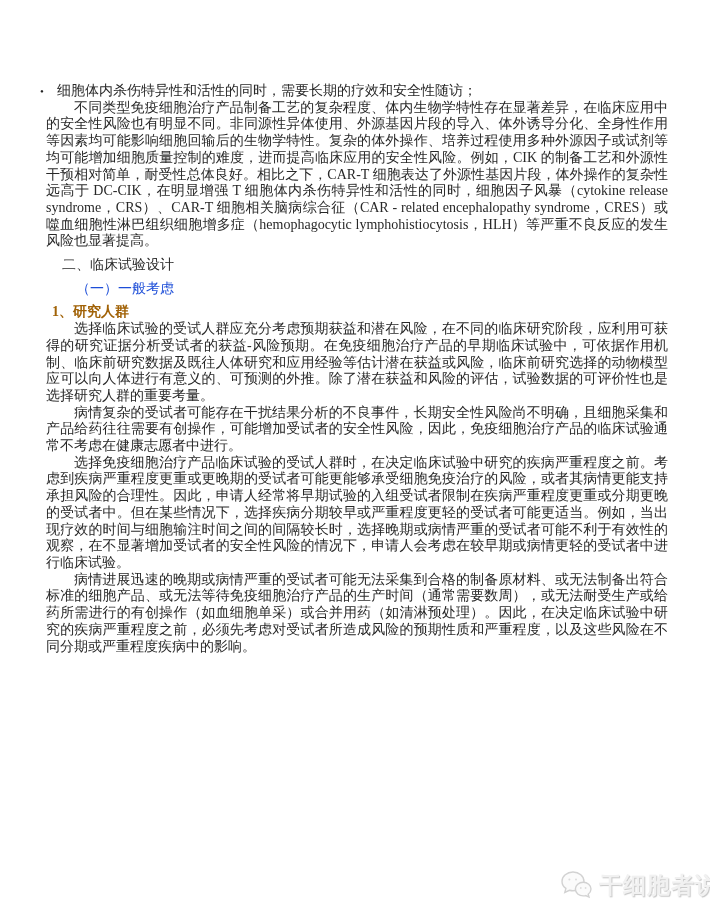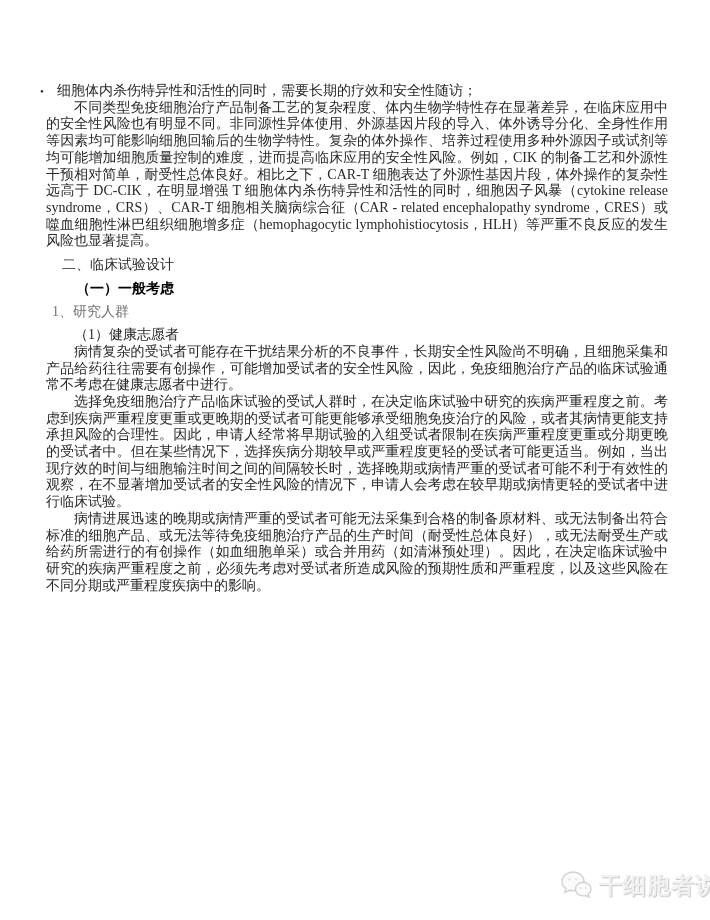--- a/index.html
+++ b/index.html
@@ -25,22 +25,22 @@
   .bullet-item { display: flex; margin-left: -6px; }
   .bullet-item .dot {
     flex: 0 0 17px;
     width: 17px;
     font-size: 11px;
     color: #222222;
   }
   .bullet-item .btext { flex: 1; }
   .para { margin-top: 5px; text-indent: 2em; }
   .h1 { margin: 7px 0 0 16px; }
-  .h2 { margin: 7px 0 0 30px; font-weight: bold; color: #000000; }
-  .h3 { margin: 7px 0 0 6px;  font-weight: normal; color: #737373; }
+  .h2 { margin: 7px 0 0 30px; font-weight: normal; color: #1d4ed8; }
+  .h3 { margin: 7px 0 0 6px;  font-weight: bold; color: #a16207; }
   .sub { margin-top: 6px; text-indent: 2em; }
   .watermark {
     position: absolute;
     left: 560px;
     top: 870px;
     display: flex;
     align-items: center;
     gap: 6px;
   }
   .watermark .wicon { display: inline-block; width: 33px; height: 31px; }
@@ -64,24 +64,24 @@
       <span class="dot">•</span>
       <span class="btext">细胞体内杀伤特异性和活性的同时，需要长期的疗效和安全性随访；</span>
     </div>
 
     <p class="para">不同类型免疫细胞治疗产品制备工艺的复杂程度、体内生物学特性存在显著差异，在临床应用中的安全性风险也有明显不同。非同源性异体使用、外源基因片段的导入、体外诱导分化、全身性作用等因素均可能影响细胞回输后的生物学特性。复杂的体外操作、培养过程使用多种外源因子或试剂等均可能增加细胞质量控制的难度，进而提高临床应用的安全性风险。例如，CIK 的制备工艺和外源性干预相对简单，耐受性总体良好。相比之下，CAR-T 细胞表达了外源性基因片段，体外操作的复杂性远高于 DC-CIK，在明显增强 T 细胞体内杀伤特异性和活性的同时，细胞因子风暴（cytokine release syndrome，CRS）、CAR-T 细胞相关脑病综合征（CAR - related encephalopathy syndrome，CRES）或噬血细胞性淋巴组织细胞增多症（hemophagocytic lymphohistiocytosis，HLH）等严重不良反应的发生风险也显著提高。</p>
 
     <div class="h1">二、临床试验设计</div>
     <div class="h2">（一）一般考虑</div>
     <div class="h3">1、研究人群</div>
 
-    <div class="sub">（1）健康志愿者</div>
+    <p class="para">选择临床试验的受试人群应充分考虑预期获益和潜在风险，在不同的临床研究阶段，应利用可获得的研究证据分析受试者的获益-风险预期。在免疫细胞治疗产品的早期临床试验中，可依据作用机制、临床前研究数据及既往人体研究和应用经验等估计潜在获益或风险，临床前研究选择的动物模型应可以向人体进行有意义的、可预测的外推。除了潜在获益和风险的评估，试验数据的可评价性也是选择研究人群的重要考量。</p>
     <p class="para">病情复杂的受试者可能存在干扰结果分析的不良事件，长期安全性风险尚不明确，且细胞采集和产品给药往往需要有创操作，可能增加受试者的安全性风险，因此，免疫细胞治疗产品的临床试验通常不考虑在健康志愿者中进行。</p>
     <p class="para">选择免疫细胞治疗产品临床试验的受试人群时，在决定临床试验中研究的疾病严重程度之前。考虑到疾病严重程度更重或更晚期的受试者可能更能够承受细胞免疫治疗的风险，或者其病情更能支持承担风险的合理性。因此，申请人经常将早期试验的入组受试者限制在疾病严重程度更重或分期更晚的受试者中。但在某些情况下，选择疾病分期较早或严重程度更轻的受试者可能更适当。例如，当出现疗效的时间与细胞输注时间之间的间隔较长时，选择晚期或病情严重的受试者可能不利于有效性的观察，在不显著增加受试者的安全性风险的情况下，申请人会考虑在较早期或病情更轻的受试者中进行临床试验。</p>
-    <p class="para">病情进展迅速的晚期或病情严重的受试者可能无法采集到合格的制备原材料、或无法制备出符合标准的细胞产品、或无法等待免疫细胞治疗产品的生产时间（耐受性总体良好），或无法耐受生产或给药所需进行的有创操作（如血细胞单采）或合并用药（如清淋预处理）。因此，在决定临床试验中研究的疾病严重程度之前，必须先考虑对受试者所造成风险的预期性质和严重程度，以及这些风险在不同分期或严重程度疾病中的影响。</p>
+    <p class="para">病情进展迅速的晚期或病情严重的受试者可能无法采集到合格的制备原材料、或无法制备出符合标准的细胞产品、或无法等待免疫细胞治疗产品的生产时间（通常需要数周），或无法耐受生产或给药所需进行的有创操作（如血细胞单采）或合并用药（如清淋预处理）。因此，在决定临床试验中研究的疾病严重程度之前，必须先考虑对受试者所造成风险的预期性质和严重程度，以及这些风险在不同分期或严重程度疾病中的影响。</p>
 
   </div>
 
   <div class="watermark">
     <span class="wicon">
       <svg width="33" height="31" viewBox="0 0 33 31" xmlns="http://www.w3.org/2000/svg">
         <path d="M13,2 C6.9,2 2,6.1 2,11.2 c0,2.9 1.5,5.5 3.9,7.2 L4.8,22.4 l4.6-2.1 c1.1,0.3 2.3,0.5 3.6,0.5 c6.1,0 11-4.1 11-9.3 C24,6.1 19.1,2 13,2 z" fill="#fbfbfb" stroke="#d2d2d2" stroke-width="1.4"></path>
         <circle cx="9.4" cy="9.6" r="1" fill="#dcdcdc"></circle>
         <circle cx="16" cy="9.6" r="1" fill="#dcdcdc"></circle>
         <path d="M23.2,12.3 c4.3,0 7.8,3 7.8,6.7 c0,2.1-1.1,3.9-2.8,5.2 l0.8,2.9 l-3.3-1.5 c-0.8,0.2-1.6,0.3-2.5,0.3 c-4.3,0-7.8-3-7.8-6.9 C15.4,15.3 18.9,12.3 23.2,12.3 z" fill="#fbfbfb" stroke="#d2d2d2" stroke-width="1.4"></path>

